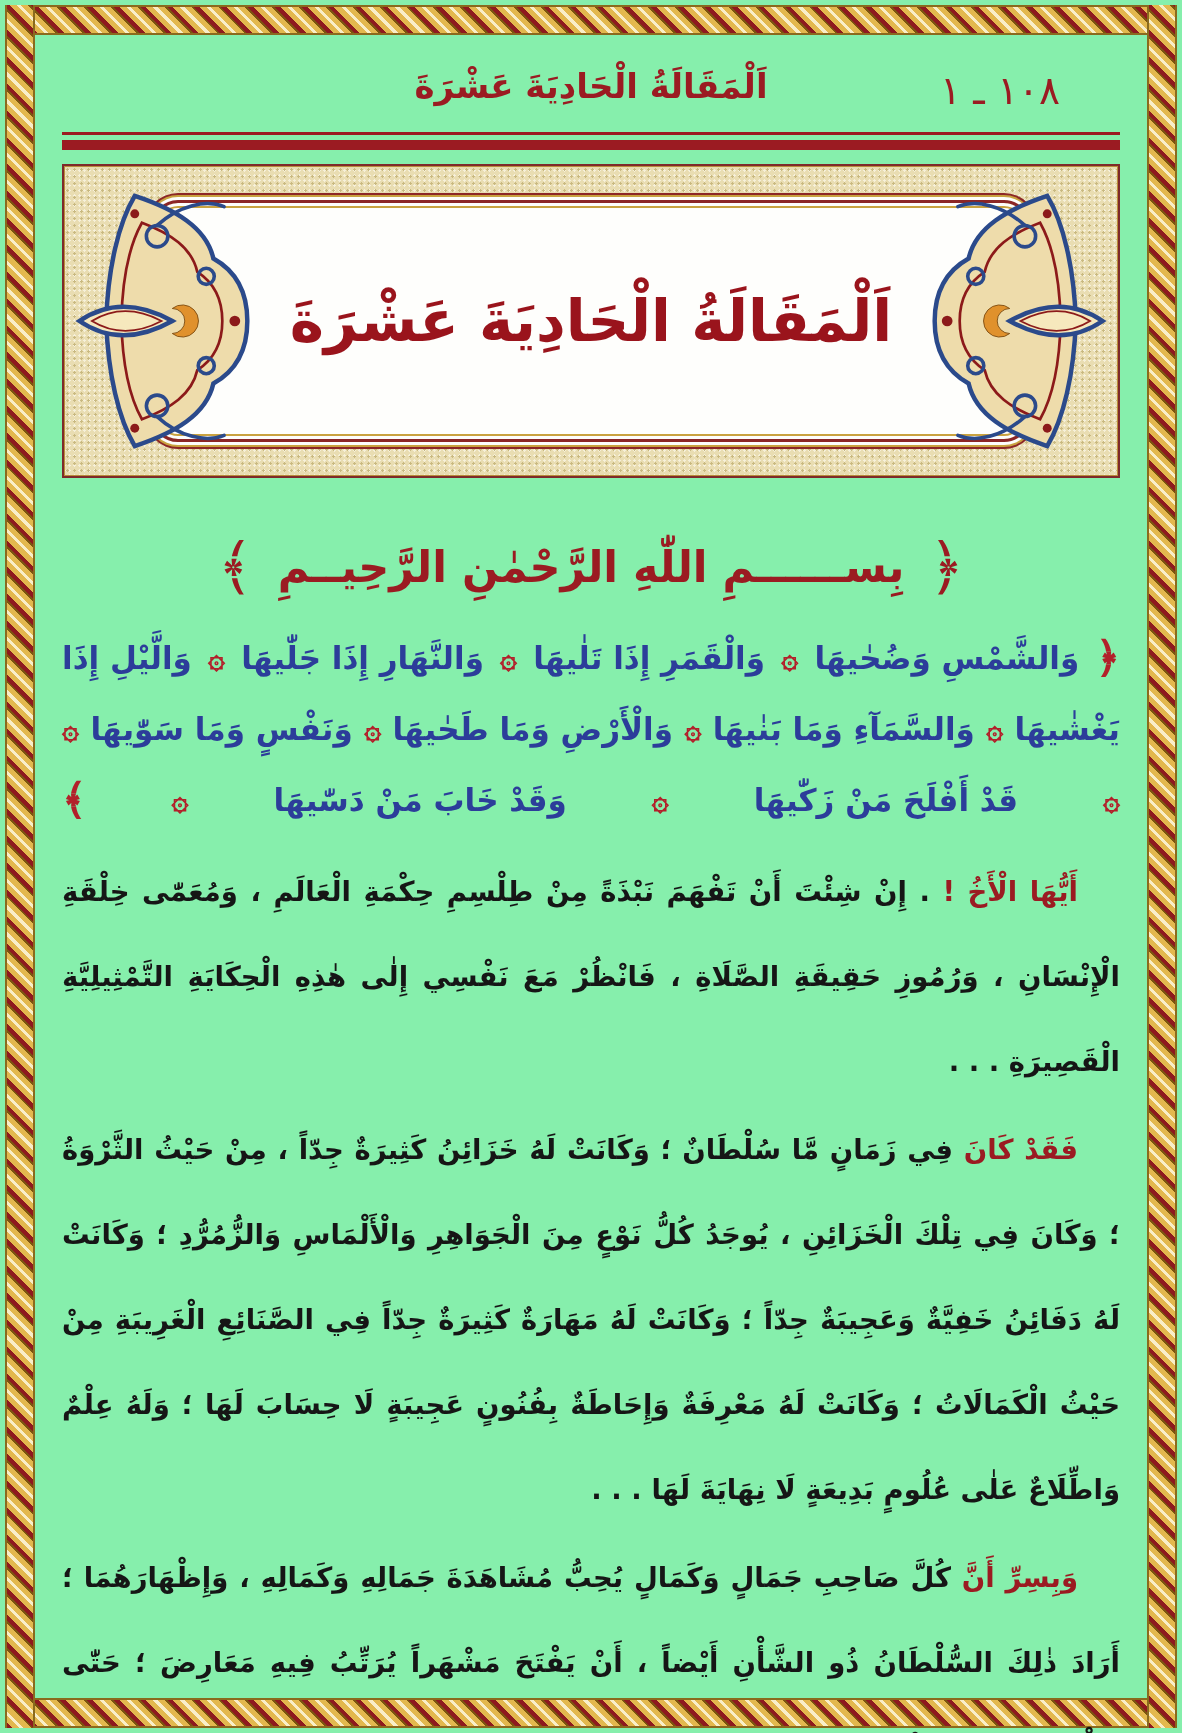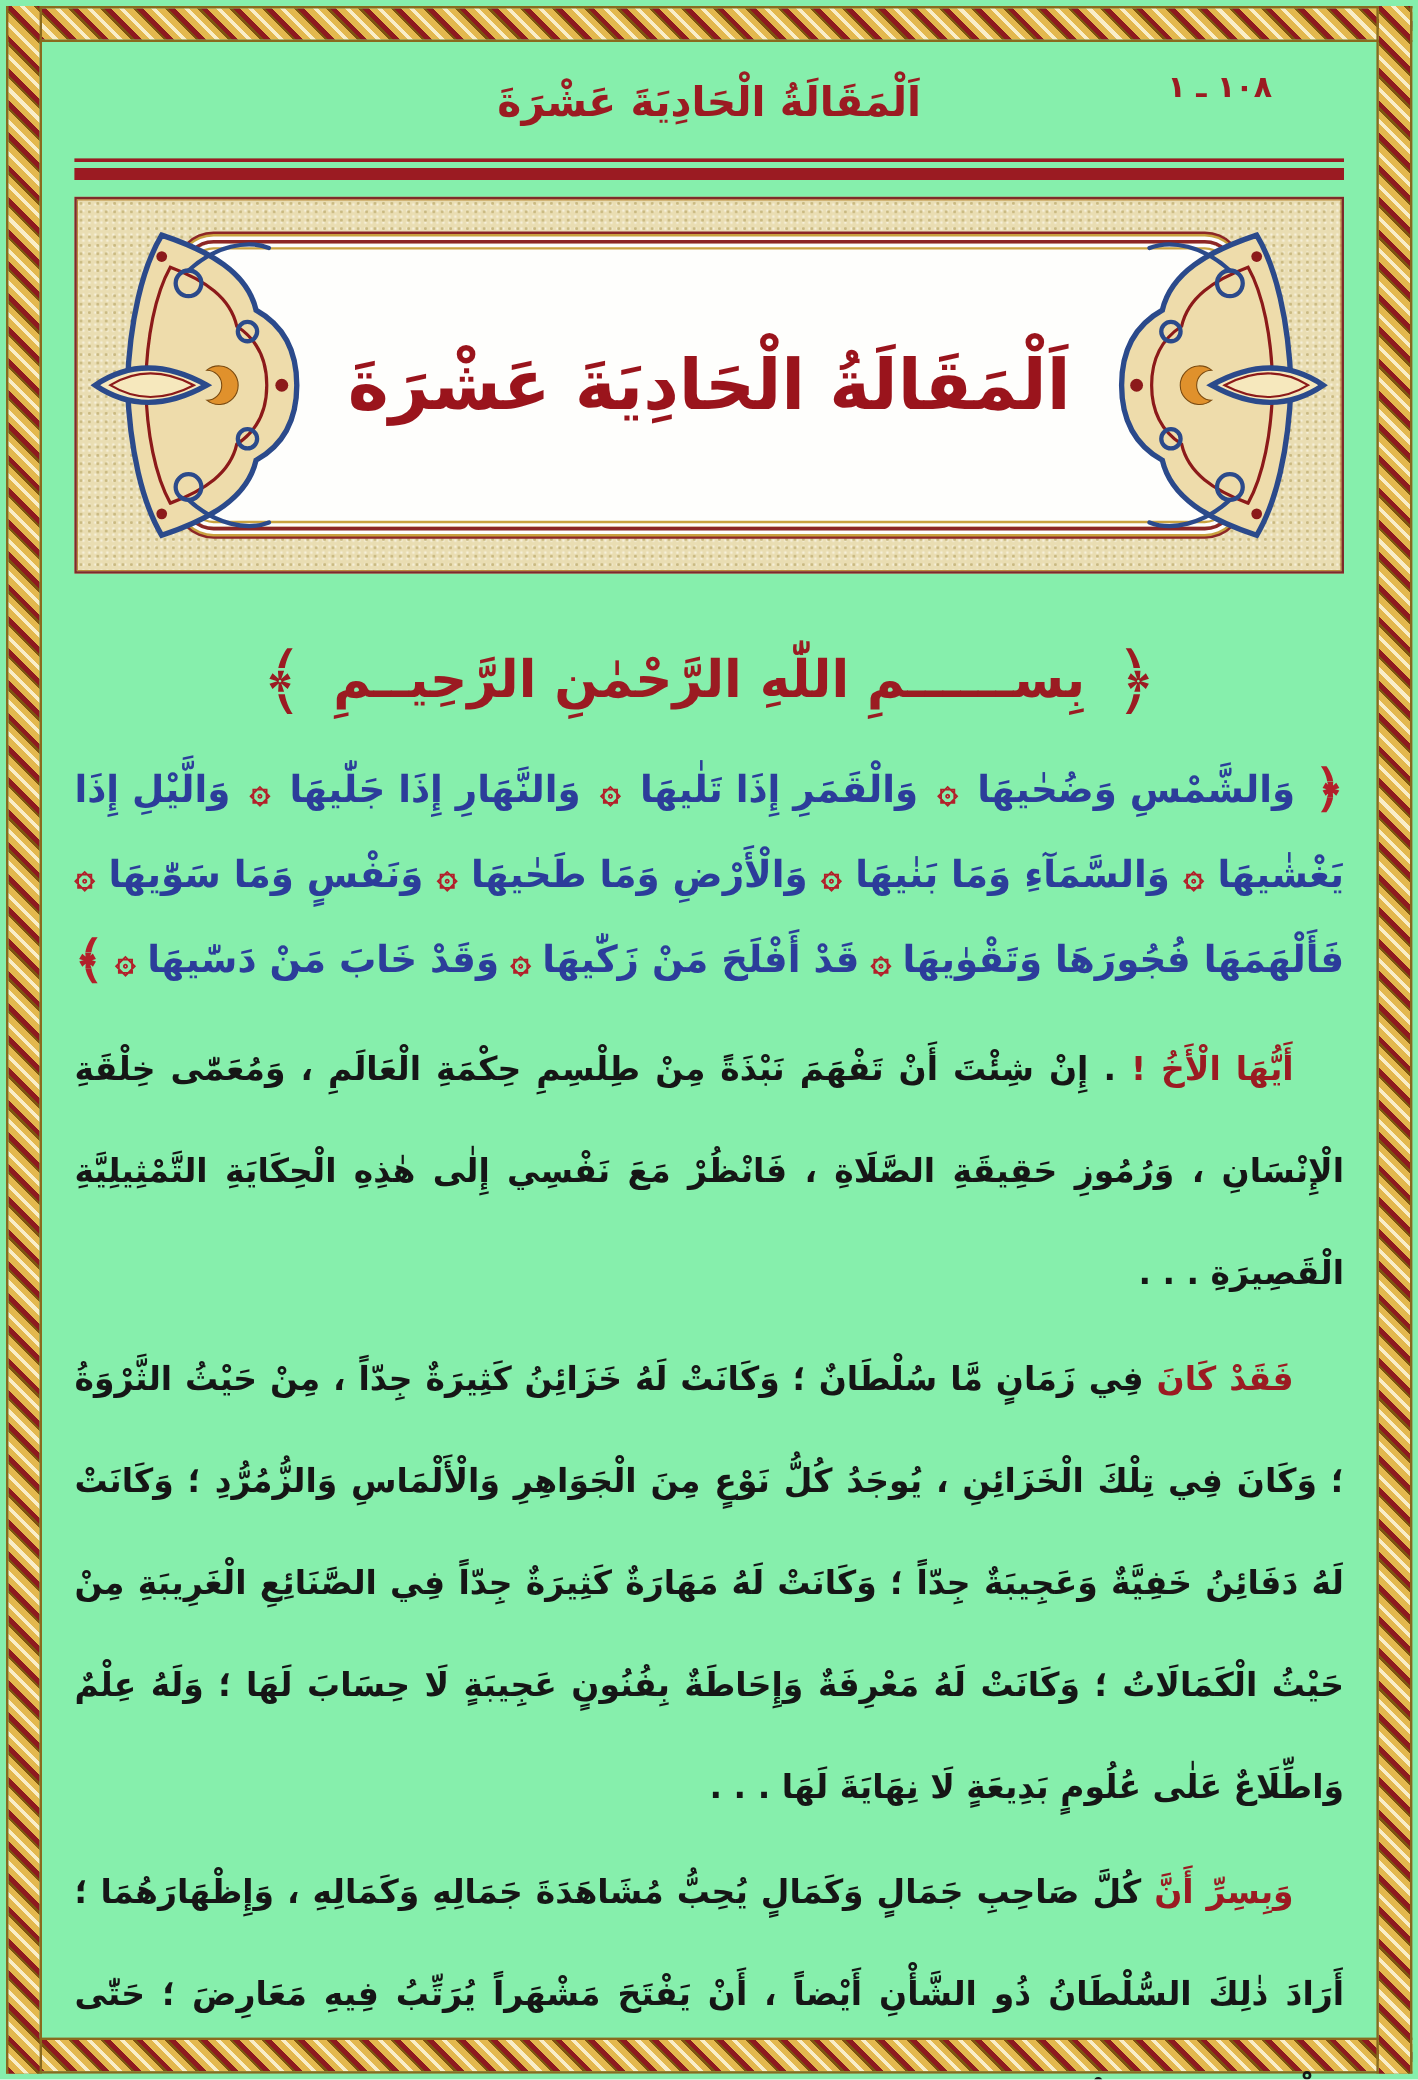--- a/index.html
+++ b/index.html
@@ -13,22 +13,22 @@
   .frame.v{top:5px;bottom:5px;width:26px;border-left:2px solid #8a6a1e;border-right:2px solid #8a6a1e;}
   .frame.top{top:5px;} .frame.bottom{bottom:5px;}
   .frame.left{left:5px;} .frame.right{right:5px;}
 
   .content{position:absolute;top:38px;bottom:38px;left:62px;right:62px;direction:rtl;}
 
   
   .header{position:relative;height:66px;margin-top:20px;}
   .header .title{position:absolute;left:0;right:0;text-align:center;top:8px;
       font-size:34px;font-weight:bold;color:#9b1b22;}
-  .header .pagenum{position:absolute;left:auto;right:60px;top:0;
-      font-size:25px;font-weight:bold;color:#9b1b22;direction:rtl;}
+  .header .pagenum{position:absolute;left:auto;right:60px;top:10px;
+      font-size:39px;font-weight:normal;color:#9b1b22;direction:rtl;}
   .rule-thin{height:3px;background:#9b1b22;margin-top:8px;}
   .rule-thick{height:10px;background:#9b1b22;margin-top:5px;}
 
   
   .banner{position:relative;margin-top:14px;height:310px;
       background-color:#e9ddb2;
       background-image:
         radial-gradient(#c9b981 1px, transparent 1.4px),
         radial-gradient(#f6f0da 1px, transparent 1.4px);
       background-size:7px 7px,5px 5px;background-position:0 0,3px 2px;
@@ -143,21 +143,20 @@
           <span>يَغْشٰيهَا</span>
           <span class="rose">۞</span>
           <span>وَالسَّمَآءِ وَمَا بَنٰيهَا</span>
           <span class="rose">۞</span>
           <span>وَالْأَرْضِ وَمَا طَحٰيهَا</span>
           <span class="rose">۞</span>
           <span>وَنَفْسٍ وَمَا سَوّٰيهَا</span>
           <span class="rose">۞</span>
         </div>
         <div class="verse-line">
-          <span>فَأَلْهَمَهَا فُجُورَهَا وَتَقْوٰيهَا</span>
           <span class="rose">۞</span>
           <span>قَدْ أَفْلَحَ مَنْ زَكّٰيهَا</span>
           <span class="rose">۞</span>
           <span>وَقَدْ خَابَ مَنْ دَسّٰيهَا</span>
           <span class="rose">۞</span>
           <span class="vbracket">﴾</span>
         </div>
       </div>
 
 

